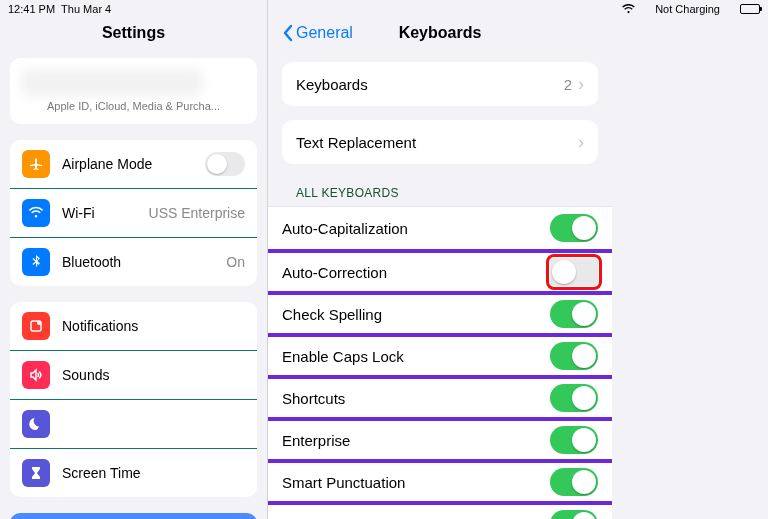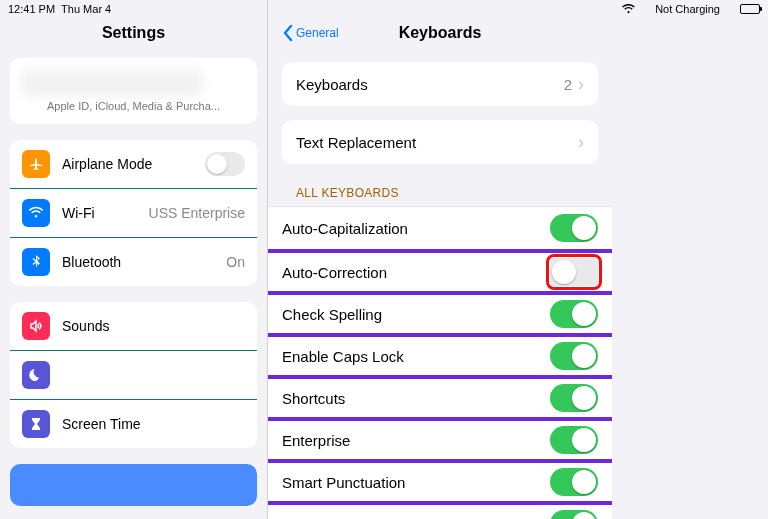--- a/index.html
+++ b/index.html
@@ -24,29 +24,29 @@
   .row.selected { background: #4a8cff; color: #fff; }
   .appleid { display:flex; flex-direction:column; align-items:flex-start; padding:12px; }
   .appleid .blur { width: 180px; height: 26px; background:#f1f1f1; filter: blur(6px); border-radius:6px; margin-bottom:4px; }
   .appleid .sub { font-size: 11px; color:#3c3c43; opacity:.7; align-self:center; }
   
   .toggle-sm { width: 40px; height: 24px; border-radius: 12px; background:#e9e9eb; position:relative; }
   .toggle-sm .knob { position:absolute; top:2px; left:2px; width:20px; height:20px; border-radius:50%; background:#fff; box-shadow:0 1px 2px rgba(0,0,0,.25); }
   
   .main { flex: 1; height: 100%; background:#f2f2f7; overflow: hidden; position: relative; }
   .main-header { height: 48px; display: flex; align-items: flex-end; padding: 0 14px 6px 14px; position: relative; }
-  .back { color:#0a7aff; font-size:12px; display:flex; align-items:center; gap:2px; cursor:pointer; }
+  .back { color:#0a7aff; font-size:16px; display:flex; align-items:center; gap:2px; cursor:pointer; }
   .main-title { position:absolute; left:0; right:0; text-align:center; font-weight:600; font-size:16px; pointer-events:none; }
   .section { margin: 14px 14px 0 14px; }
   .card { background:#fff; border-radius:10px; overflow:hidden; }
   .mrow { display:flex; align-items:center; padding: 12px 14px; font-size: 15px; min-height: 44px; position:relative; }
   .mrow .mlabel { flex:1; }
   .mrow .mvalue { color:#8a8a8e; margin-right: 6px; }
   .chev { color:#c7c7cc; font-size:18px; line-height:1; }
-  .sect-label { font-size:12px; color:#a16207; margin: 22px 0 6px 28px; letter-spacing:.3px; }
+  .sect-label { font-size:12px; color:#14532d; margin: 22px 0 6px 28px; letter-spacing:.3px; }
   .list { background:#fff; border-top:1px solid #e5e5ea; border-bottom:1px solid #e5e5ea; margin-top:4px; }
   .lrow { display:flex; align-items:center; padding: 0 14px; font-size:15px; height: 42px; }
   .lrow + .lrow { border-top:4px solid #6d28d9; }
   .lrow .llabel { flex:1; }
   
   .toggle { width: 48px; height: 28px; border-radius: 14px; position: relative; background:#e9e9eb; }
   .toggle.on { background:#34c759; }
   .toggle .k { position:absolute; top:2px; width:24px; height:24px; border-radius:50%; background:#fff; box-shadow:0 1px 2px rgba(0,0,0,.3); }
   .toggle.on .k { right:2px; }
   .toggle.off .k { left:2px; }
@@ -112,20 +112,29 @@
               <path d="M8 1l4 3.5L9.3 7 12 9.5 8 13V8.7L5.3 11 4.5 10 7.5 7.5 4.5 5 5.3 4 8 6.3V1zm1 2.8v2.5l1.5-1.2L9 3.8zm0 5.9v2.5l1.5-1.3L9 9.7z" fill="#fff"></path>
             </svg>
         </span>
         <span class="label">Bluetooth</span>
         <span class="value">On</span>
       </div>
     </div>
 
     <div class="group">
       <div class="row">
+        <span class="icon" style="background:#ff3b30">
+          <svg width="16" height="16" viewBox="0 0 16 16">
+              <rect x="3" y="3" width="10" height="10" rx="2" fill="none" stroke="#fff" stroke-width="1.5"></rect>
+              <circle cx="11" cy="5" r="2" fill="#fff"></circle>
+            </svg>
+        </span>
+        <span class="label">Notifications</span>
+      </div>
+      <div class="row">
         <span class="icon" style="background:#ff2d55">
           <svg width="16" height="16" viewBox="0 0 16 16">
               <path d="M3 6h2l3-3v10l-3-3H3V6zm7 .5a2.5 2.5 0 010 3M11.5 5a4.5 4.5 0 010 6" fill="none" stroke="#fff" stroke-width="1.5" stroke-linecap="round"></path>
             </svg>
         </span>
         <span class="label">Sounds</span>
       </div>
       <div class="row">
         <span class="icon" style="background:#5856d6">
           <svg width="16" height="16" viewBox="0 0 16 16">

